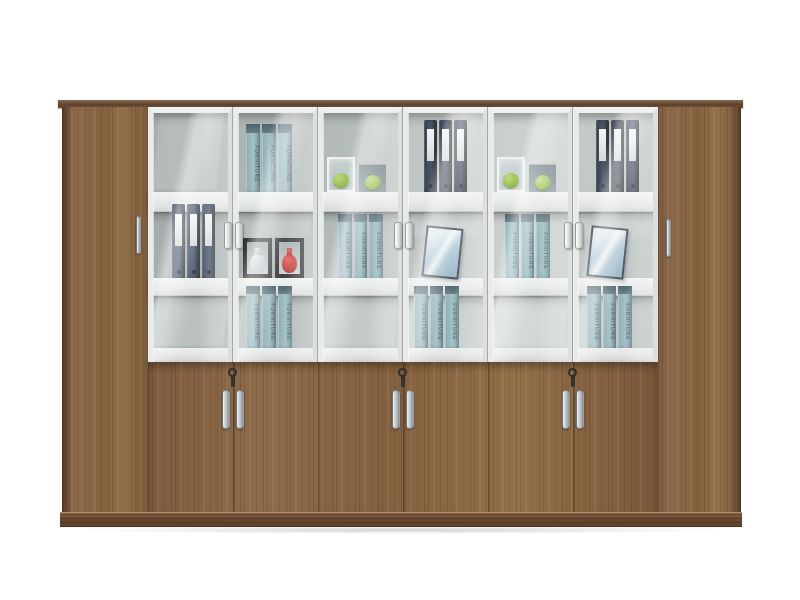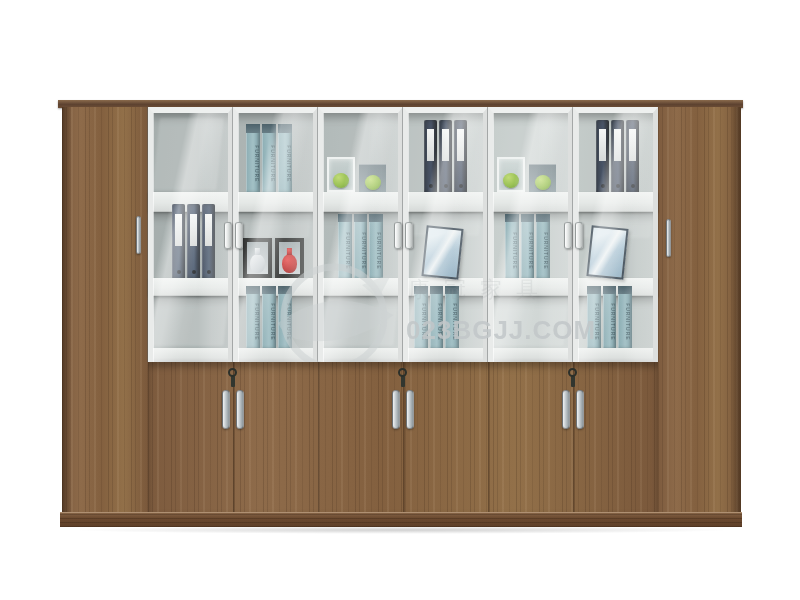--- a/index.html
+++ b/index.html
@@ -276,24 +276,15 @@
         <div class="chrome-v" style="position: absolute; left: 562px; top: 390px; width: 8px; height: 39px;"></div>
         <div class="chrome-v" style="position: absolute; left: 576px; top: 390px; width: 8px; height: 39px;"></div>
         <div class="key" style="position: absolute; left: 571px; top: 376px; height: 11px;"></div>
         <div class="chrome-v" style="position: absolute; left: 136px; top: 216px; width: 5px; height: 38px;"></div>
         <div class="chrome-v" style="position: absolute; left: 666px; top: 219px; width: 5px; height: 38px;"></div>
       </div>
 
     <div class="abs plinth"></div>
     <div class="abs floor-shadow"></div>
 
-    <div class="abs" id="watermark">
-      <svg class="wm-logo" width="160" height="120" viewBox="0 0 160 120">
-        <circle cx="68" cy="62" r="50" fill="none" stroke="#ccd1d2" stroke-width="7"></circle>
-        <path d="M12,68 Q66,28 128,60 Q82,94 30,84 Q16,78 12,68 Z" fill="#ccd1d2" opacity="0.8"></path>
-        <path d="M96,30 L126,18 L112,44 Z" fill="#ccd1d2" opacity="0.7"></path>
-      </svg>
-      <div class="wm-cn">康冠家具</div>
-      <div class="wm-site">023BGJJ.COM</div>
-    </div>
 
   </div>
 </div>
 
 </body></html>

